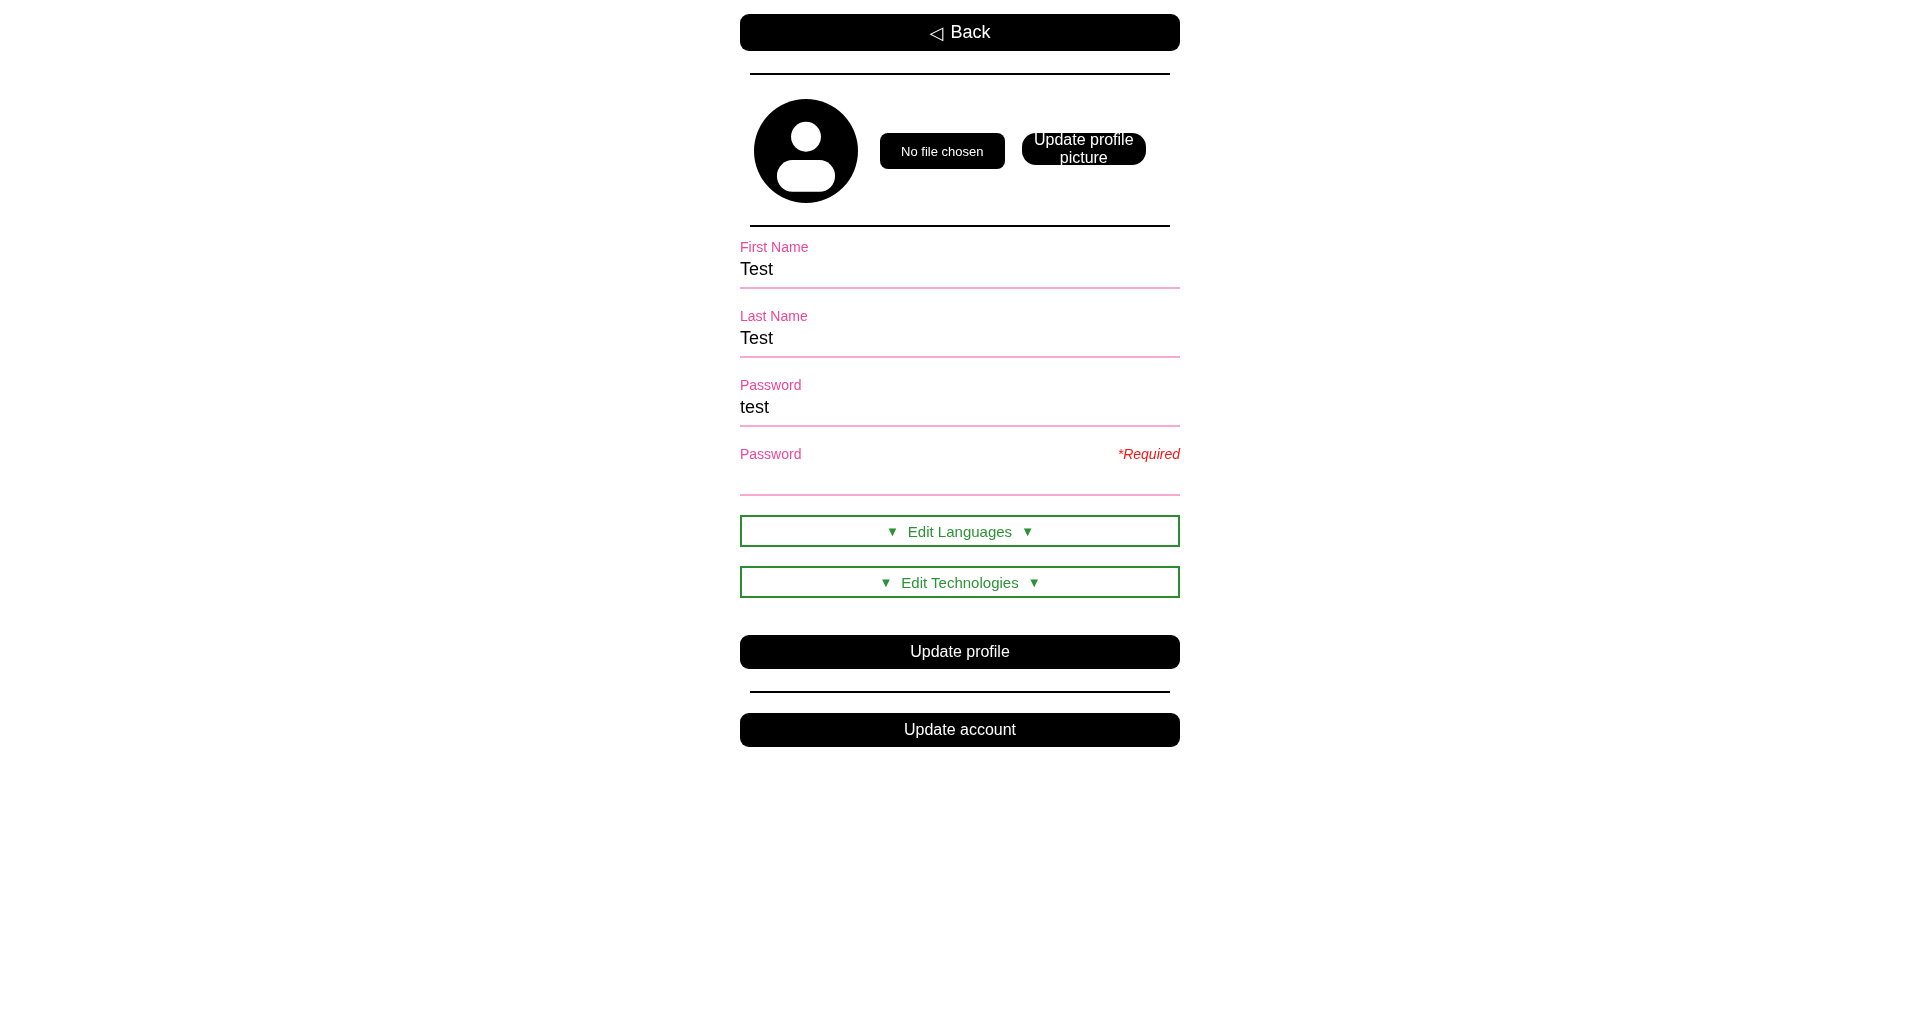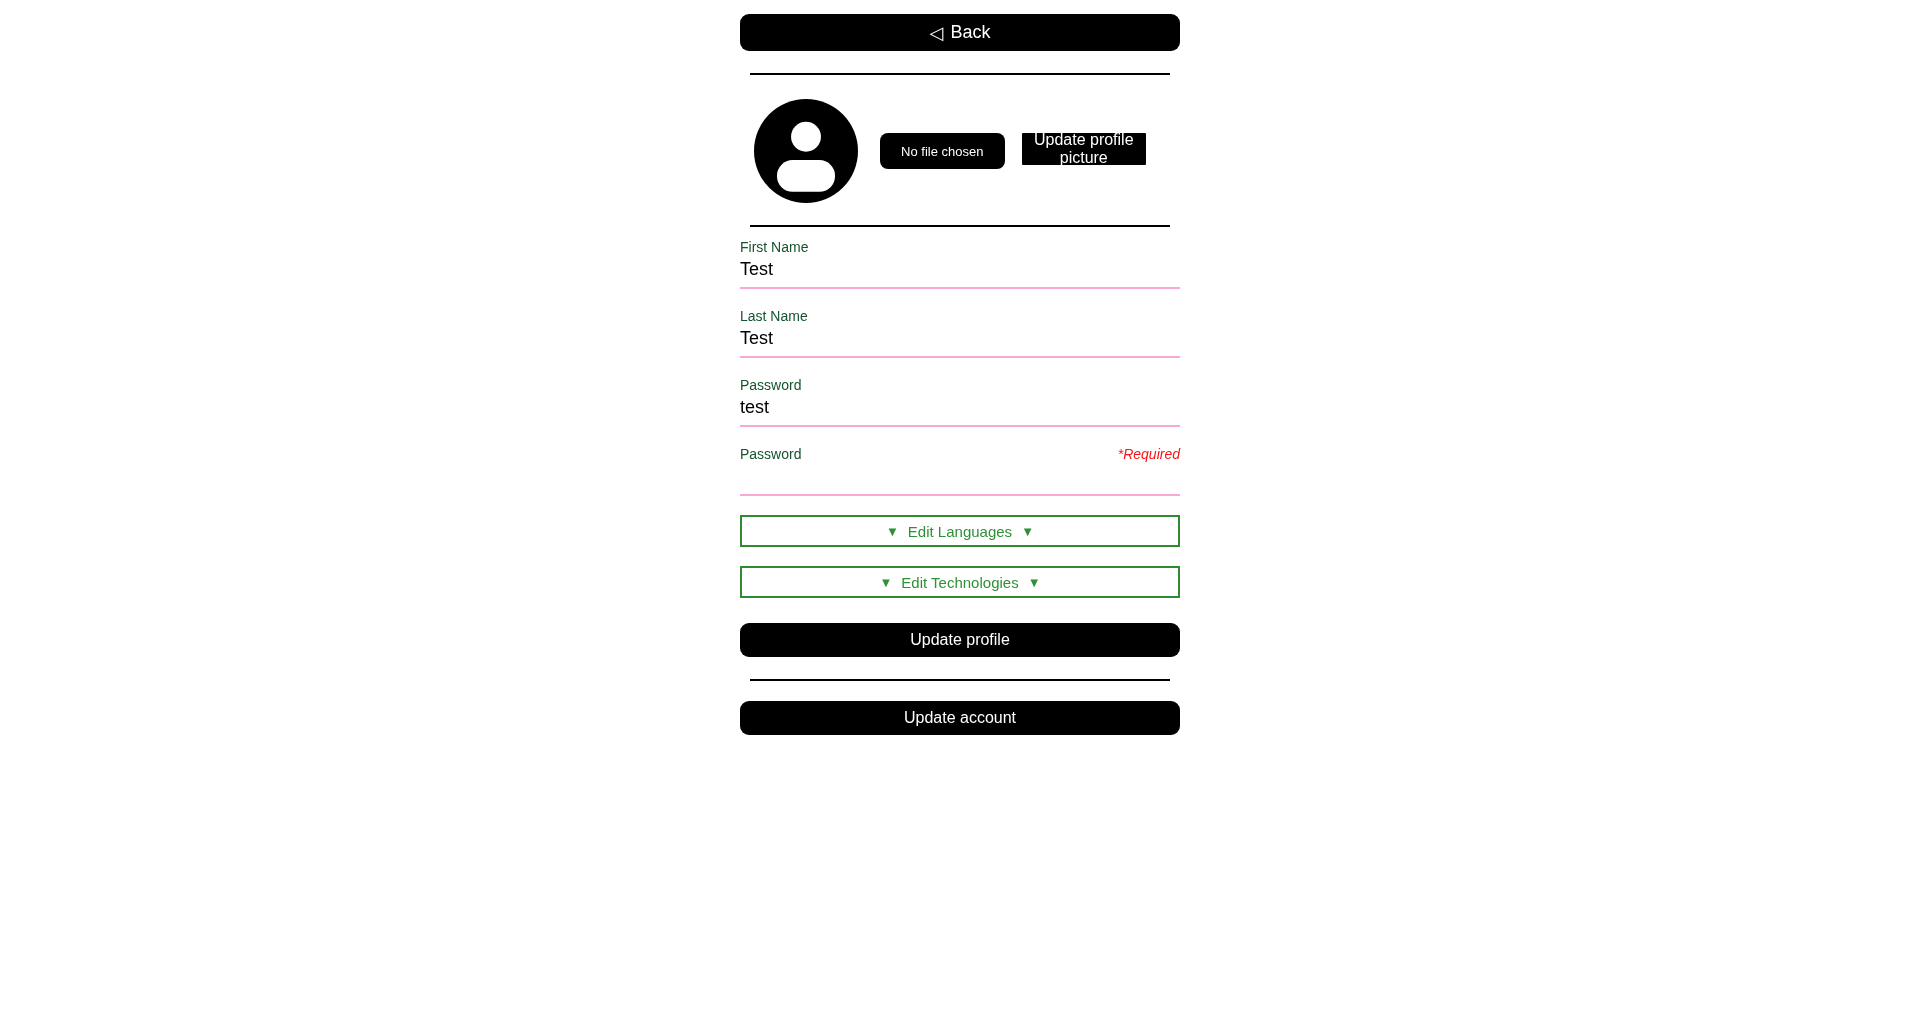--- a/index.html
+++ b/index.html
@@ -72,33 +72,33 @@
   }
   .file-button {
     height: 36px;
     font-size: 13px;
     border-radius: 8px;
     width: 100%;
   }
   .update-pic-button {
     height: 32px;
     font-size: 16px;
-    border-radius: 1px;
+    border-radius: 14px;
     width: 100%;
   }
 
   
   .form {
     margin-top: 12px;
   }
   .field {
     margin-bottom: 19px;
   }
   .field-label {
-    color: #14532d;
+    color: #ec4899;
     font-size: 14px;
     line-height: 16px;
     margin-bottom: 2px;
   }
   .label-row {
     display: flex;
     justify-content: space-between;
     align-items: baseline;
   }
   .required-note {
@@ -136,21 +136,21 @@
     font-size: 13px;
     line-height: 1;
   }
 
   .btn-wide {
     width: 100%;
     height: 34px;
     font-size: 16px;
     margin-top: 27px;
   }
-  .btn-update-profile { margin-top: 25px; }
+  .btn-update-profile { margin-top: 37px; }
   .btn-delete-account { margin-top: 20px; }
 </style>
 </head>
 <body>
 
 <div class="page">
   <div class="container">
 
     <div class="top-buttons">
       <button class="btn btn-top">

